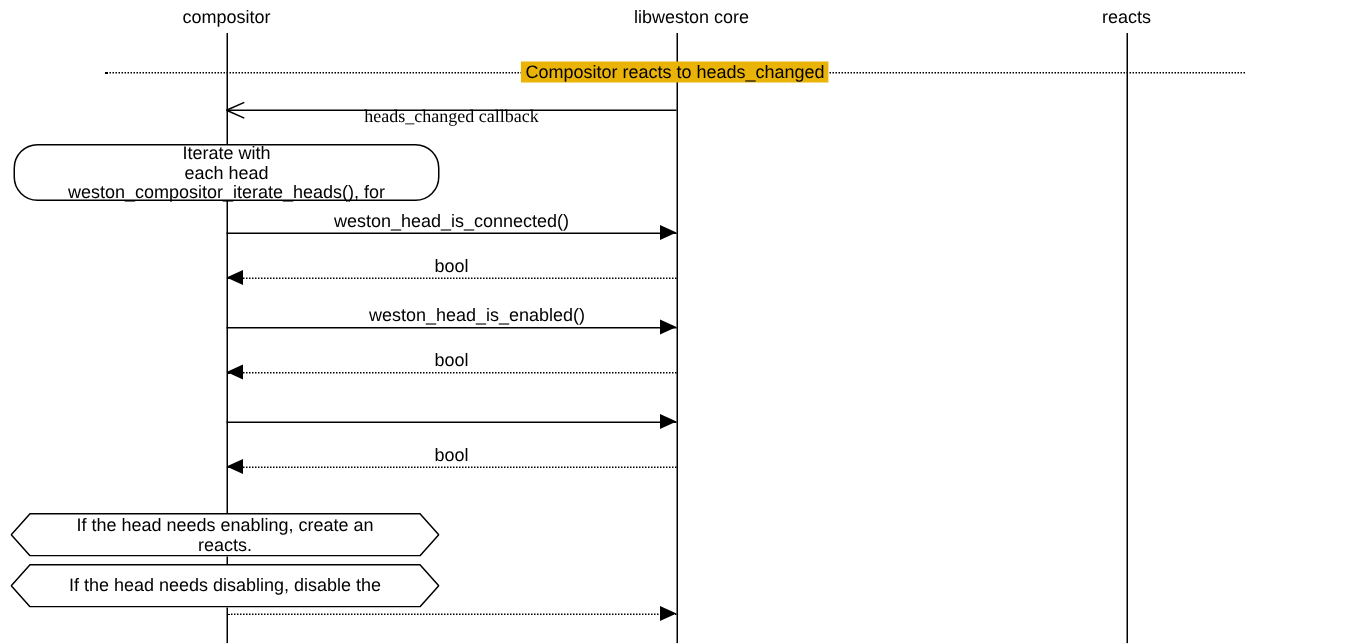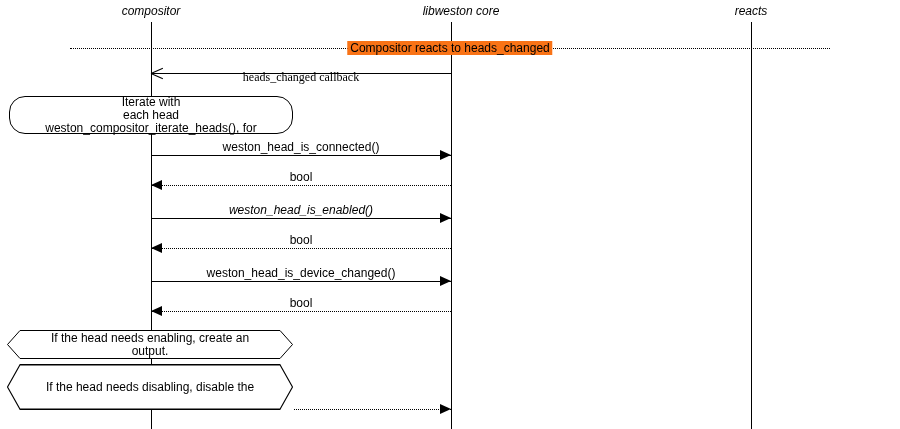--- a/index.html
+++ b/index.html
@@ -20,38 +20,37 @@
   }
 
   
   .participant-label {
     position: absolute;
     transform: translateX(-50%);
     font-size: 12px;
     line-height: 14px;
     white-space: nowrap;
     color: #000;
-    font-style: italic;
   }
   .lifeline {
     position: absolute;
     width: 1px;
     background: #000000;
   }
 
   
   .divider {
     position: absolute;
     height: 0;
     border-top: 1px dotted #000000;
   }
   .divider-text {
     position: absolute;
     transform: translate(-50%, -50%);
-    background: #f97316;
+    background: #eab308;
     padding: 0 3px;
     font-size: 12px;
     line-height: 14px;
     white-space: nowrap;
   }
 
   
   .msg-line {
     position: absolute;
     height: 0;
@@ -121,20 +120,21 @@
     font-size: 12px;
     line-height: 13px;
     padding: 1px 4px;
   }
   .note-box .note-text { display: block; }
 
   
   .hex-box {
     position: absolute;
     background: #ffffff;
+    margin-top: 12px;
   }
   .hex-box .hex-shape {
     position: absolute;
     inset: 0;
     width: 100%;
     height: 100%;
     display: block;
   }
   .hex-box .hex-text {
     position: absolute;
@@ -165,51 +165,50 @@
     <div class="arrowhead open-left" style="left: 151px; top: 66px;"></div>
     <div class="msg-label" style="left: 301px; top: 70px; font-family: Liberation Serif, serif;">heads_changed callback</div>
     <div class="msg-line solid" style="left: 151px; width: 300px; top: 155px;"></div>
     <div class="arrowhead filled-right" style="left: 440px; top: 150px;"></div>
     <div class="msg-label" style="left: 301px; top: 140px; text-align: right;">weston_head_is_connected()</div>
     <div class="msg-line dashed" style="left: 151px; width: 300px; top: 185px;"></div>
     <div class="arrowhead filled-left" style="left: 151px; top: 180px;"></div>
     <div class="msg-label" style="left: 301px; top: 170px;">bool</div>
     <div class="msg-line solid" style="left: 151px; width: 300px; top: 218px;"></div>
     <div class="arrowhead filled-right" style="left: 440px; top: 213px;"></div>
-    <div class="msg-label" style="left: 301px; top: 203px; font-style: italic;">weston_head_is_enabled()</div>
+    <div class="msg-label" style="left: 318px; top: 203px;">weston_head_is_enabled()</div>
     <div class="msg-line dashed" style="left: 151px; width: 300px; top: 248px;"></div>
     <div class="arrowhead filled-left" style="left: 151px; top: 243px;"></div>
     <div class="msg-label" style="left: 301px; top: 233px;">bool</div>
     <div class="msg-line solid" style="left: 151px; width: 300px; top: 281px;"></div>
     <div class="arrowhead filled-right" style="left: 440px; top: 276px;"></div>
-    <div class="msg-label" style="left: 301px; top: 266px;">weston_head_is_device_changed()</div>
     <div class="msg-line dashed" style="left: 151px; width: 300px; top: 311px;"></div>
     <div class="arrowhead filled-left" style="left: 151px; top: 306px;"></div>
     <div class="msg-label" style="left: 301px; top: 296px;">bool</div>
     <div class="msg-line dashed" style="left: 151px; width: 300px; top: 409px;"></div>
     <div class="arrowhead filled-right" style="left: 440px; top: 404px;"></div>
     <div class="note-box" style="left: 9px; top: 96px; width: 284px; height: 38px; border-radius: 16px;">
       <div class="note-text">
         <div>Iterate with</div>
         <div>each head</div>
         <div>weston_compositor_iterate_heads(), for</div>
       </div>
     </div>
     <div class="hex-box" style="left: 7px; top: 330px; width: 286px; height: 29px;">
       <svg class="hex-shape" viewBox="0 0 286 29" preserveAspectRatio="none">
         <polygon points="13,0.5 273,0.5 285.5,14.5 273,28.5 13,28.5 0.5,14.5" fill="#ffffff" stroke="#000000" stroke-width="1"></polygon>
       </svg>
       <div class="hex-text">
         <div>
           <div>If the head needs enabling, create an</div>
-          <div>output.</div>
+          <div>reacts.</div>
         </div>
       </div>
     </div>
-    <div class="hex-box" style="left: 7px; top: 364px; width: 286px; height: 46px;">
+    <div class="hex-box" style="left: 7px; top: 364px; width: 286px; height: 29px;">
       <svg class="hex-shape" viewBox="0 0 286 29" preserveAspectRatio="none">
         <polygon points="13,0.5 273,0.5 285.5,14.5 273,28.5 13,28.5 0.5,14.5" fill="#ffffff" stroke="#000000" stroke-width="1"></polygon>
       </svg>
       <div class="hex-text">
         <div>
           <div>If the head needs disabling, disable the</div>
         </div>
       </div>
     </div>
   </div>

